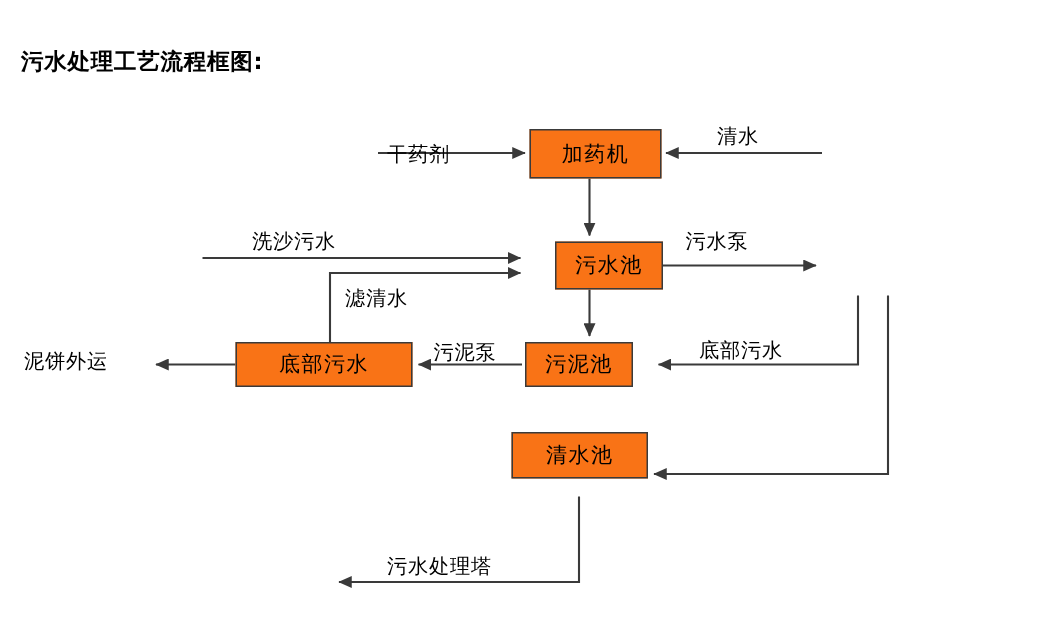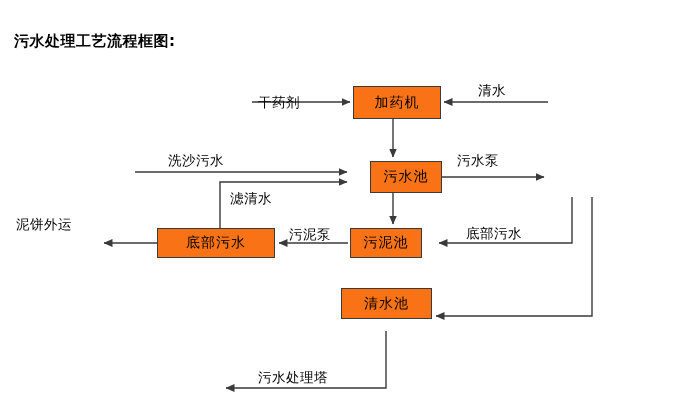--- a/index.html
+++ b/index.html
@@ -129,15 +129,15 @@
   <div class="edge-label" style="left:230px; top:190px;">滤清水</div>
 
   <div class="edge-label" style="left:457px; top:152px;">污水泵</div>
 
   <div class="edge-label" style="left:289px; top:226px;">污泥泵</div>
 
   <div class="edge-label" style="left:466px; top:225px;">底部污水</div>
 
   <div class="edge-label" style="left:258px; top:369px;">污水处理塔</div>
 
-  <div class="term-label" style="left:16px; top:216px;text-align:center;">泥饼外运</div>
+  <div class="term-label" style="left:16px; top:232px;text-align:center;">泥饼外运</div>
 
 </div>
 
 </body></html>

